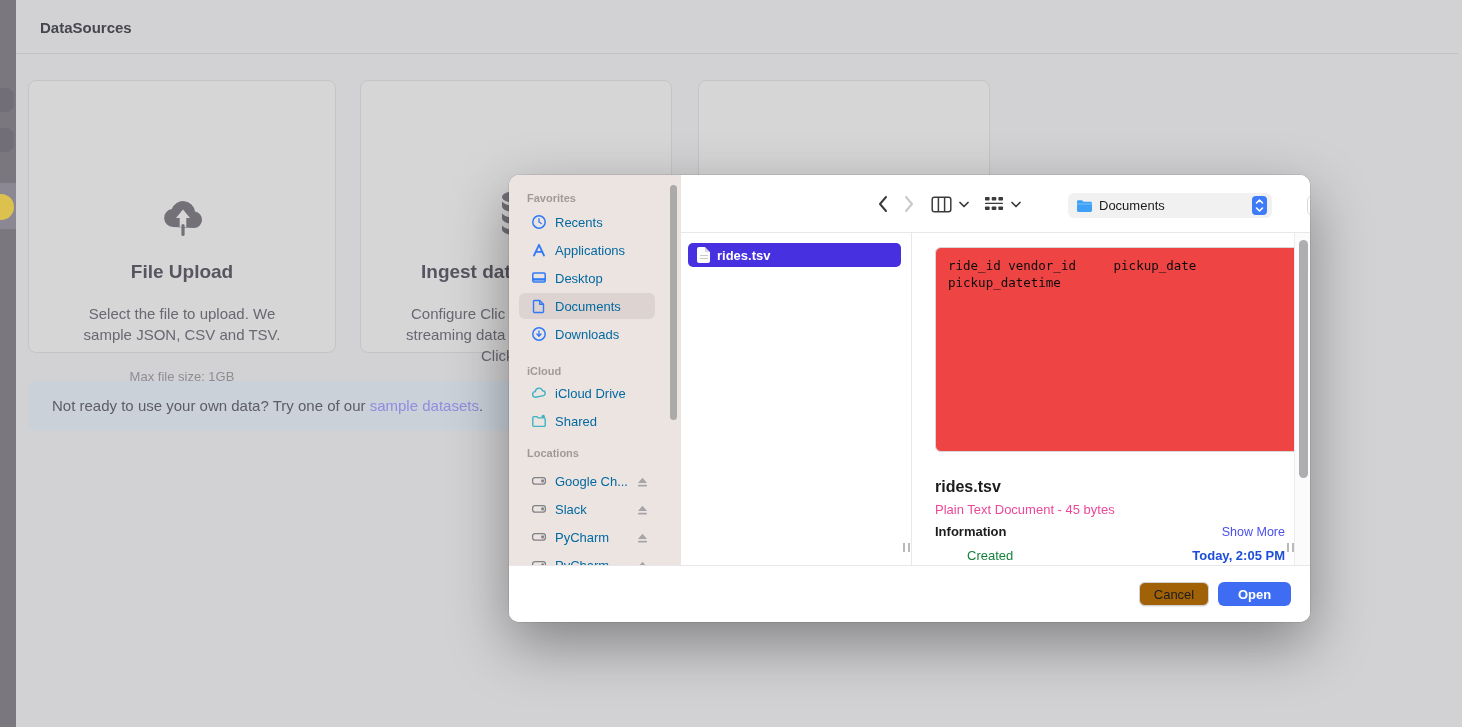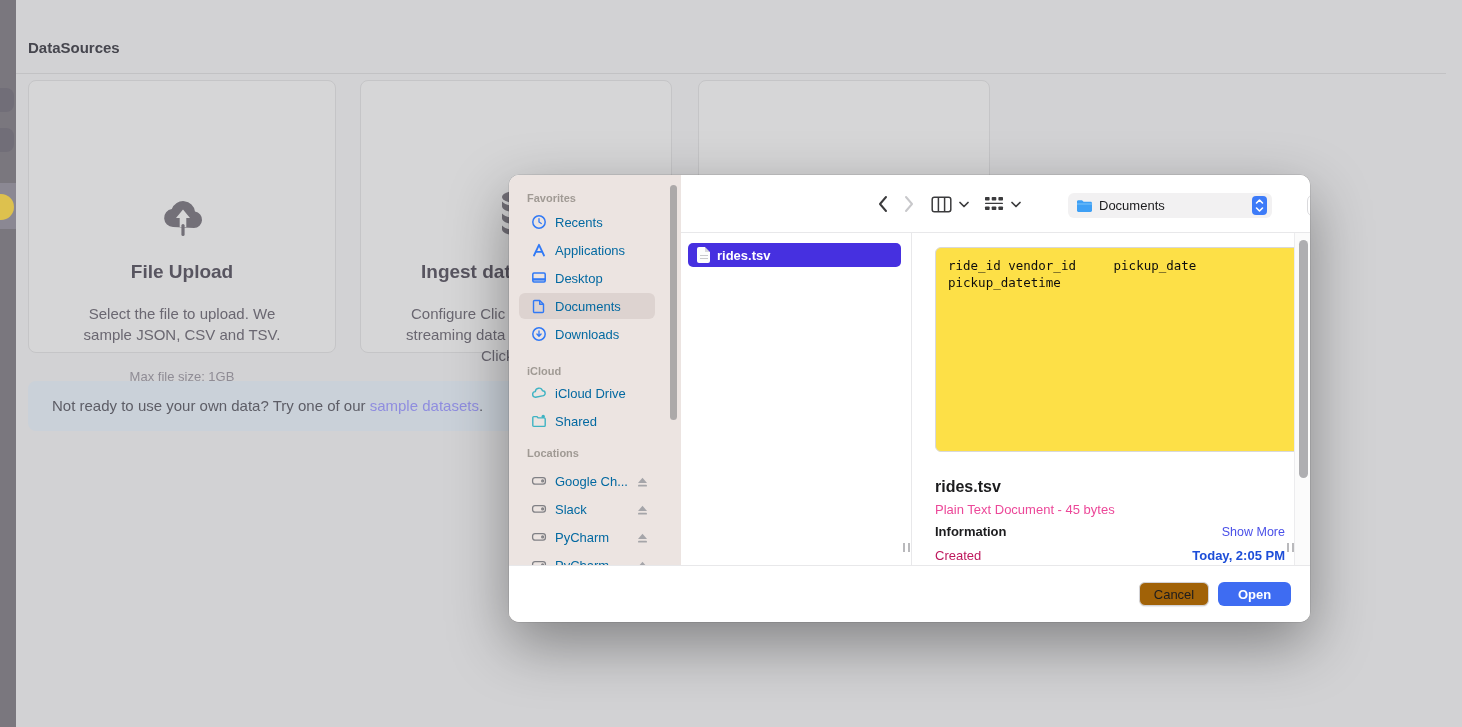--- a/index.html
+++ b/index.html
@@ -6,21 +6,21 @@
   html,body { width:1462px; height:727px; }
   body { font-family:"Liberation Sans","DejaVu Sans",sans-serif; }
   .canvas { position:relative; width:1462px; height:727px; background:#d2d2d4; overflow:hidden; }
 
   
   .rail { position:absolute; left:0; top:0; width:16px; height:727px; background:#7a777e; z-index:1; }
   .rail-item { position:absolute; width:24px; height:24px; border-radius:8px; background:#716e78; left:-10px; }
   .rail-active { position:absolute; left:0; top:183px; width:16px; height:46px; background:#8b8893; }
   .rail-avatar { position:absolute; left:-12px; top:194px; width:26px; height:26px; border-radius:50%; background:#ddc14e; }
 
-  .pg-header { position:absolute; left:0; top:0; width:1446px; height:54px; border-bottom:1px solid #c2c2c4;margin-top:20px; }
+  .pg-header { position:absolute; left:12px; top:0; width:1446px; height:54px; border-bottom:1px solid #c2c2c4; }
   .pg-title { position:absolute; left:28px; top:19px; font-size:15px; font-weight:700; color:#46464e; }
 
   .card { position:absolute; top:80px; height:273px; border:1px solid #c5c5c7; border-radius:8px; background:#d6d6d7; }
   .card-title { position:absolute; width:100%; text-align:center; font-size:19px; font-weight:700; color:#585560; }
   .card-text { font-size:15px; color:#6a6771; line-height:21px; }
   .card-note { position:absolute; width:100%; text-align:center; font-size:13px; color:#8f8c95; }
   .card-ico { position:absolute; color:#737078; }
 
   .banner { position:absolute; left:28px; top:381px; width:962px; height:50px; background:#cad1d9; border-radius:8px; }
   .banner-inner { position:absolute; left:24px; top:16px; font-size:15px; color:#5d5d66; }
@@ -52,29 +52,29 @@
   .dlg-content { position:absolute; left:172px; top:58px; width:629px; height:332px; background:#fff; overflow:hidden; }
   .file-row { position:absolute; left:7px; top:10px; width:213px; height:24px; background:#4630e0; border-radius:5px; display:flex; align-items:center; cursor:pointer; }
   .doc-ic { position:absolute; left:9px; top:4px; width:13px; height:16px; background:#fdfdfd; border-radius:2px; }
   .doc-ic:before { content:""; position:absolute; right:0; top:0; border-style:solid; border-width:0 5px 5px 0; border-color:#4630e0 #4630e0 #d8d8dc #d0d0d4; }
   .doc-ic:after { content:""; position:absolute; left:2.5px; top:8px; width:8px; height:1.3px; background:#c9c9cd; box-shadow:0 3px 0 #c9c9cd; }
   .file-name { margin-left:29px; font-size:13px; font-weight:700; color:#fff; }
   .vdiv { position:absolute; top:0; width:1px; height:332px; background:#e8e8ea; }
   .drag-h { position:absolute; top:310px; width:9px; height:9px; color:#b9b9bc; }
   .drag-h i { position:absolute; top:0; width:1.5px; height:9px; background:currentColor; }
 
-  .preview-box { position:absolute; left:254px; top:14px; width:378px; height:205px; border:1px solid #d8d8db; border-radius:6px; background:#fde047; }
+  .preview-box { position:absolute; left:254px; top:14px; width:378px; height:205px; border:1px solid #d8d8db; border-radius:6px; background:#ef4444; }
   .preview-box pre { font-family:"DejaVu Sans Mono","Liberation Mono",monospace; font-size:12.5px; line-height:17px; color:#0c0c0d; padding:9px 12px; white-space:pre; }
   .pv-scroll { position:absolute; right:5px; top:8px; bottom:8px; width:3px; background:#ededef; border-radius:2px; }
 
   .info-name { position:absolute; left:254px; top:245px; font-size:16px; font-weight:700; color:#1c1c1e; }
   .info-kind { position:absolute; left:254px; top:269px; font-size:13px; color:#ec4899; }
   .info-row { position:absolute; left:254px; width:350px; display:flex; justify-content:space-between; align-items:baseline; }
   .lbl-b { font-size:13px; font-weight:700; color:#1c1c1e; }
-  .lbl-g { font-size:13px; color:#be185d; }
+  .lbl-g { font-size:13px; color:#15803d;margin-left:32px; }
   .show-more { font-size:12.5px; color:#4a50e8; cursor:pointer; }
   .val-b { font-size:13px; font-weight:700; color:#1d4ed8; }
 
   .scroll-track { position:absolute; left:785px; top:58px; width:16px; height:332px; background:#fbfbfb; border-left:1px solid #ececee; }
   .scroll-pill { position:absolute; left:3.5px; top:7px; width:9px; height:238px; background:#aeaeb1; border-radius:5px; }
 
   .dlg-bottom { position:absolute; left:0; top:390px; width:801px; height:57px; background:#fff; border-top:1px solid #e8e8ea; }
   .btn { position:absolute; top:16px; height:24px; border-radius:6px; font-size:13px; font-family:inherit; cursor:pointer; display:flex; align-items:center; justify-content:center; }
   .btn-cancel { left:630px; width:70px; background:#a16207; border:1px solid #d3d3d7; color:#1c1c1e; box-shadow:0 0.5px 1px rgba(0,0,0,.08); }
   .btn-open { left:709px; width:73px; background:#3e6cf2; border:none; color:#fff; font-weight:700; }

